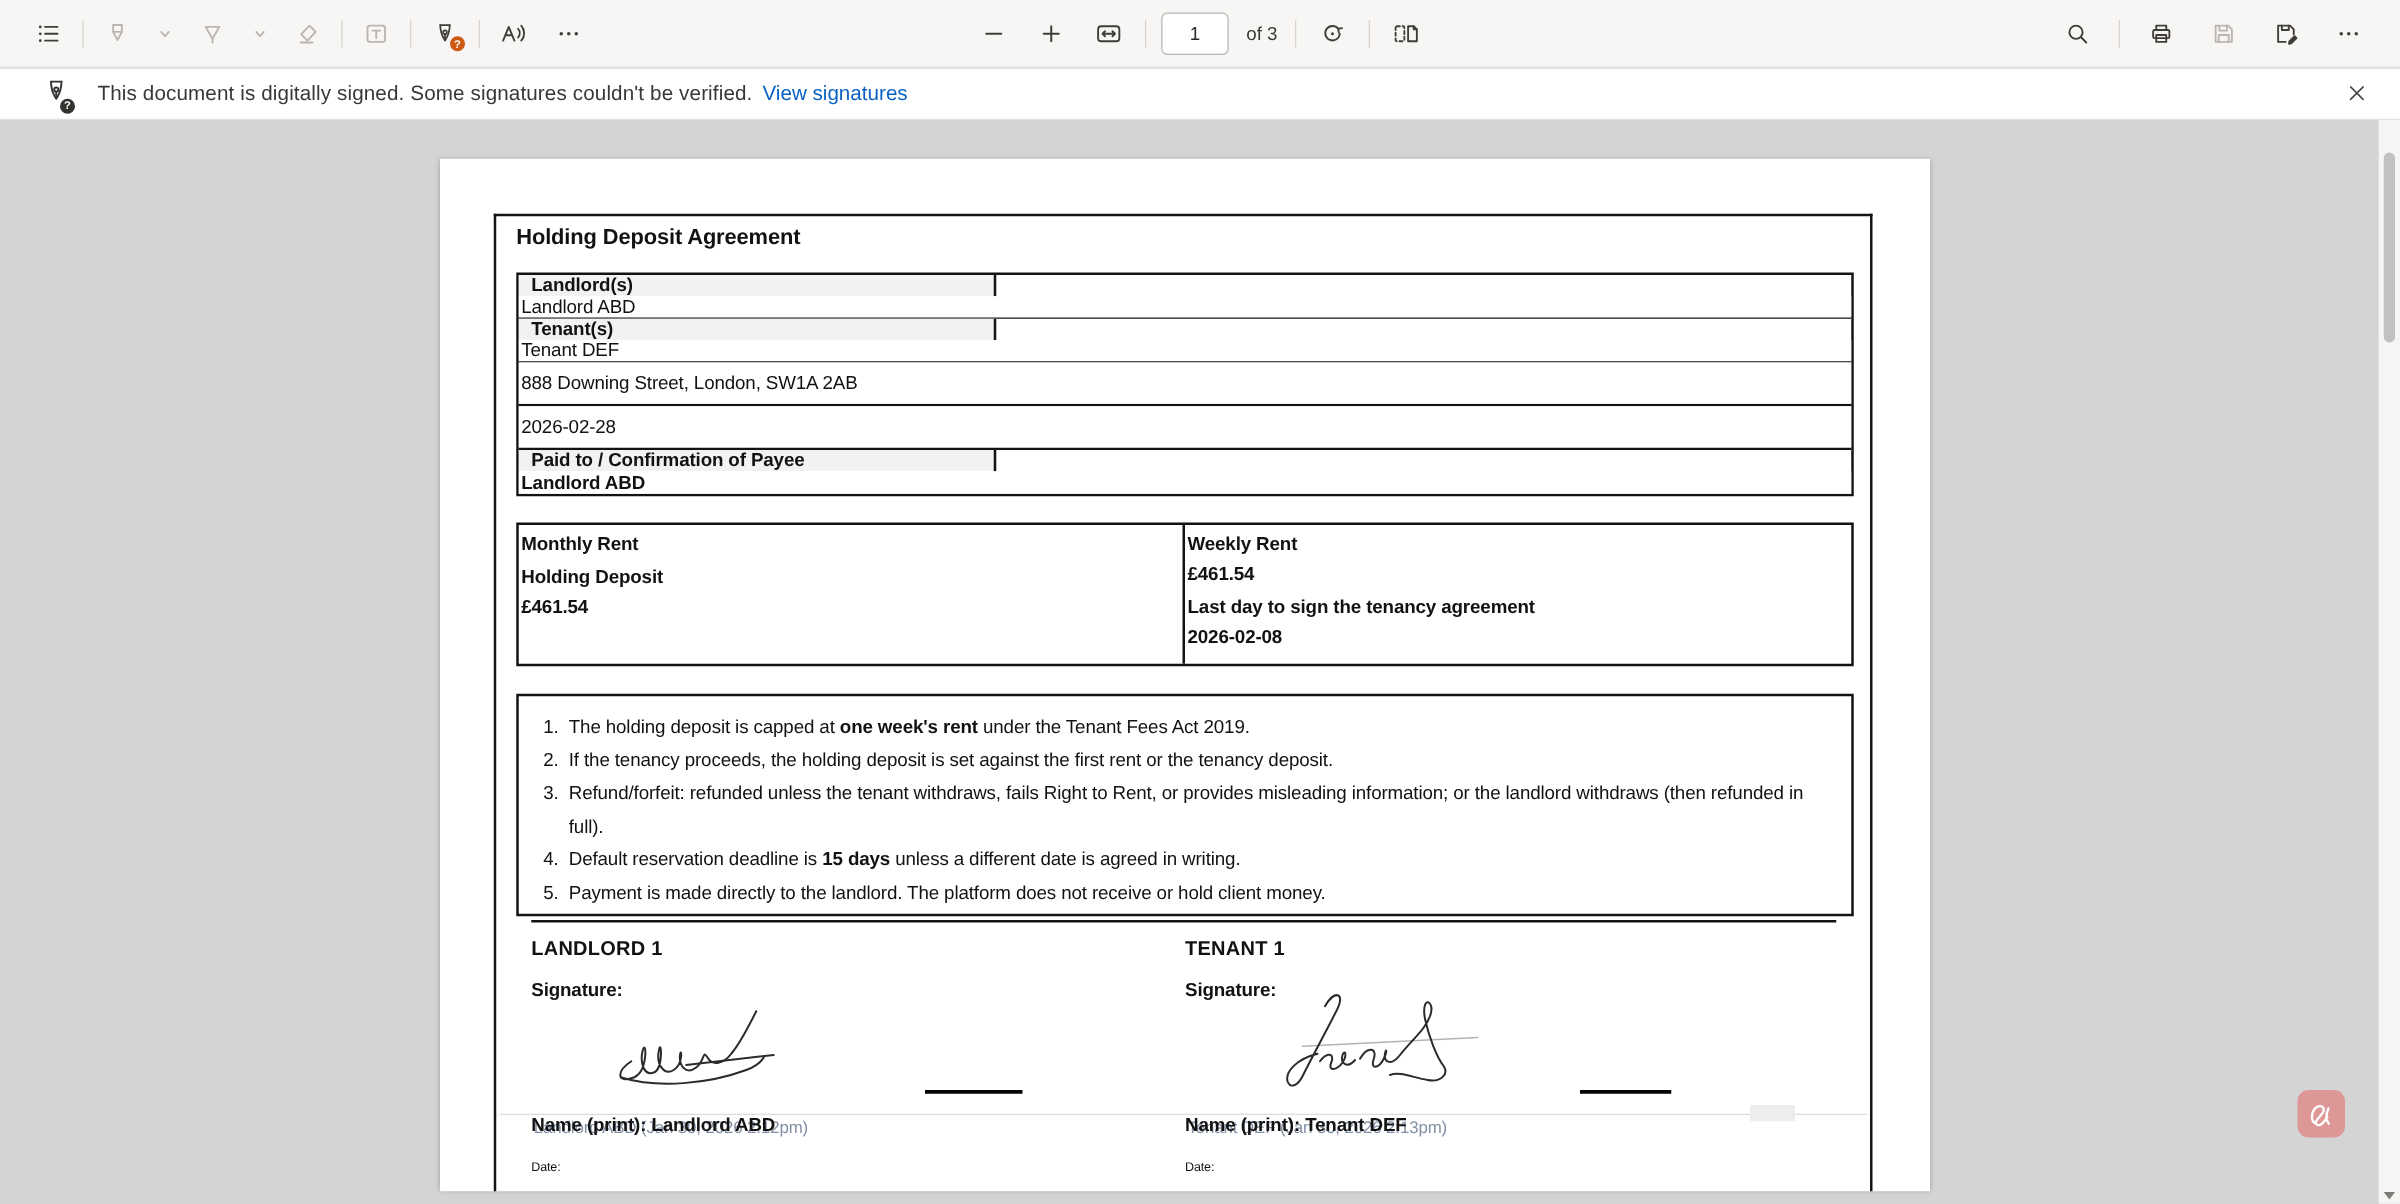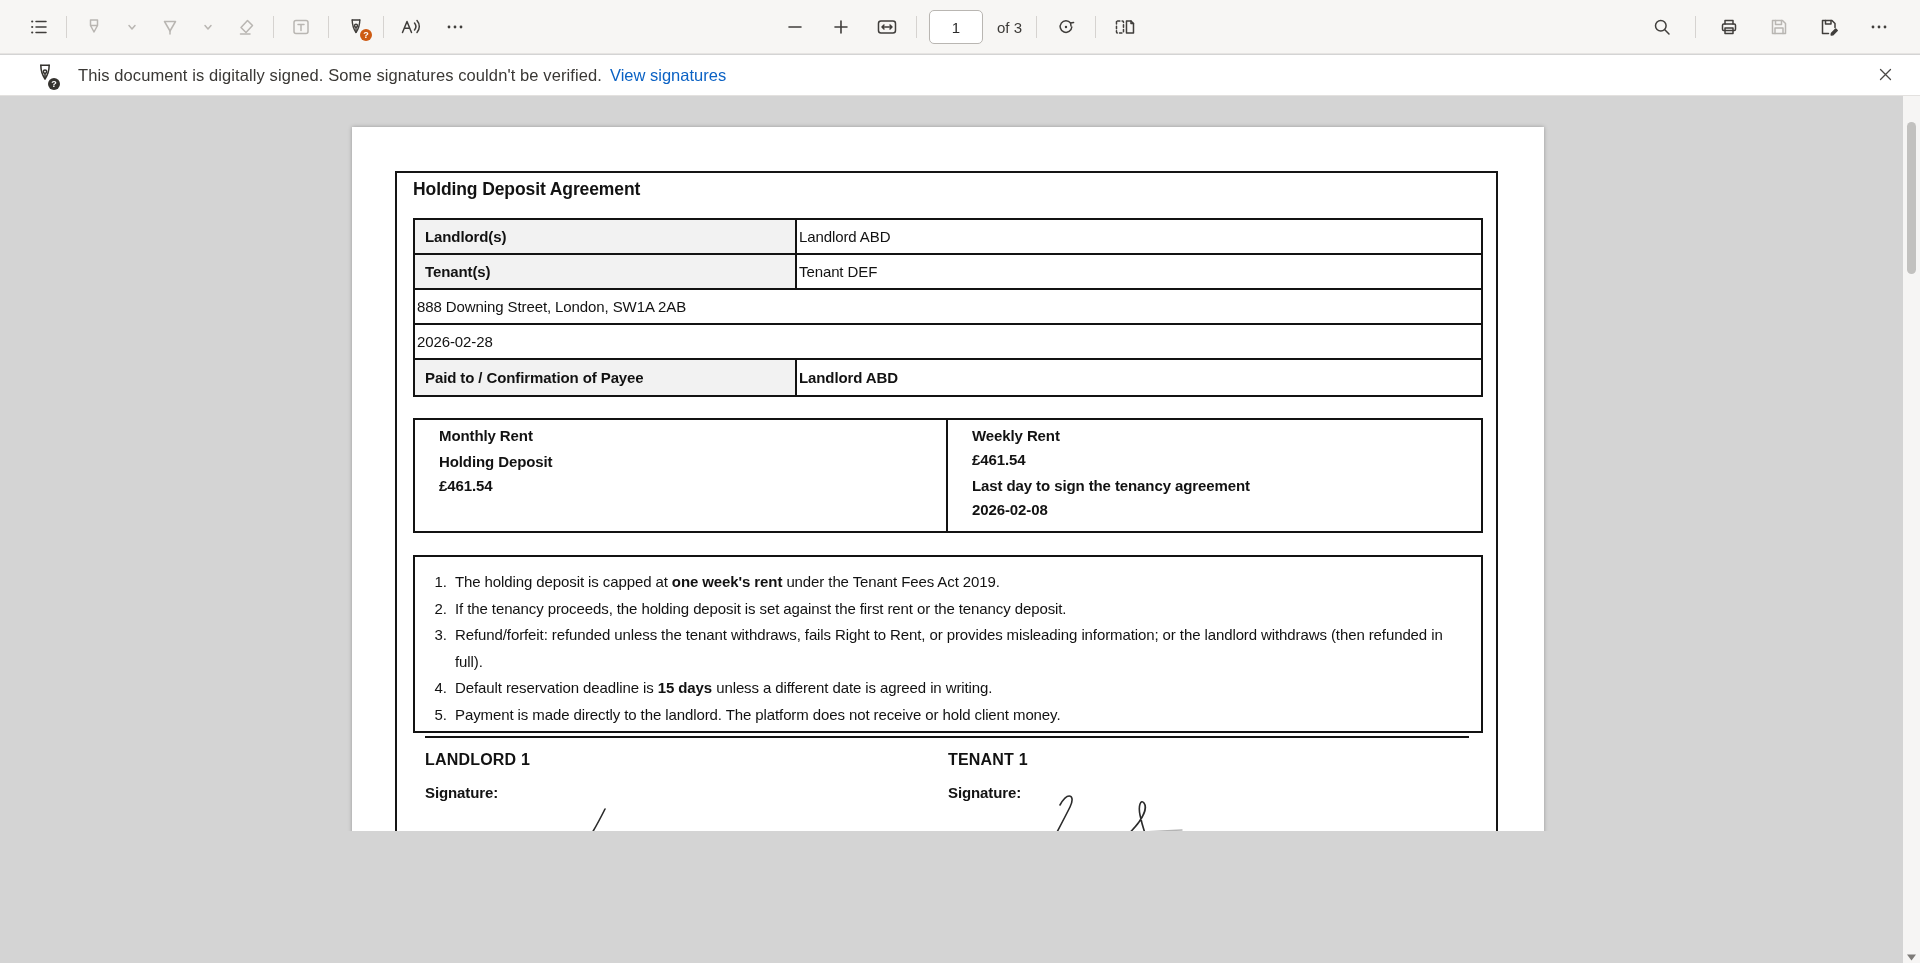--- a/index.html
+++ b/index.html
@@ -30,37 +30,37 @@
   
   .banner { position:absolute; left:0; top:55px; width:1920px; height:41px; background:#ffffff;
     border-bottom:1px solid #e3e1df; display:flex; align-items:center; z-index:25; }
   .banner .nib-wrap { position:relative; margin-left:34px; color:#35332f; }
   .banner-text { margin-left:22px; font-size:16.5px; color:#3a3835; letter-spacing:.1px; }
   .banner-link { margin-left:8px; font-size:16.5px; color:#0b62c4; cursor:pointer; }
   .banner-close { position:absolute; right:18px; top:4px; width:34px; height:34px; border:none;
     background:transparent; color:#4a4846; display:flex; align-items:center; justify-content:center; cursor:pointer; }
 
   
-  .viewer { position:absolute; left:0; top:96px; width:1920px; height:735px; background:#d4d4d4; overflow:hidden; }
+  .viewer { position:absolute; left:0; top:96px; width:1920px; height:867px; background:#d4d4d4; overflow:hidden; }
   .page { position:absolute; left:352px; top:31px; width:1192px; height:826px; background:#fff;
     box-shadow:0 0 4px rgba(0,0,0,.28); overflow:hidden; color:#121212; letter-spacing:-0.1px; }
 
   .bigbox { position:absolute; left:43px; top:44px; width:1103px; height:1400px; border:2px solid #151515; border-bottom:none; }
   .doc-title { position:absolute; left:61px; top:52px; font-size:17.5px; font-weight:700; }
 
   .info-table { position:absolute; left:61px; top:91px; width:1070px; border:2px solid #131313; }
-  .irow { display:flex; height:35px; border-bottom:2px solid #131313; }
+  .irow { display:flex; height:35px; border-bottom:2px solid #131313;flex-direction:column; }
   .irow:last-child { border-bottom:none;border-radius:11px; }
   .ilabel { width:382px; background:#f2f2f2; border-right:2px solid #131313; font-weight:700;
     font-size:15px; display:flex; align-items:center; padding-left:10px; }
   .ivalue { flex:1; font-size:15px; display:flex; align-items:center; padding-left:2px; background:#fff; }
 
   .rent-table { position:absolute; left:61px; top:291px; width:1070px; height:115px;
     border:2px solid #131313; display:flex; }
-  .rcell { width:50%; padding:7px 0 0 24px; }
+  .rcell { width:50%; padding:7px 0 0 2px; }
   .rcell.first { border-right:2px solid #131313; }
   .rlabel { font-size:15px; font-weight:700; margin-top:9px; }
   .rvalue { font-size:15px; font-weight:700; margin-top:7px; }
   .rlabel:first-child { margin-top:0; }
 
   .terms-box { position:absolute; left:61px; top:428px; width:1070px; height:178px;
     border:2px solid #131313; padding:12px 10px 0 0; }
   .terms-box ol { margin-left:36px; font-size:15px; line-height:26.5px; color:#121212; }
   .terms-box li { padding-left:4px; }
 

